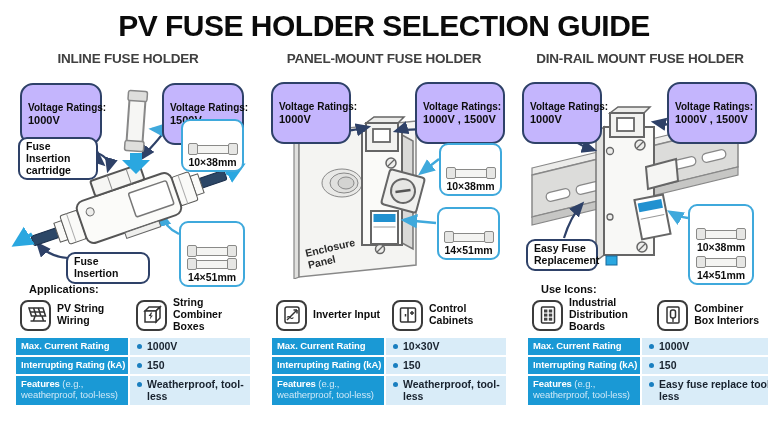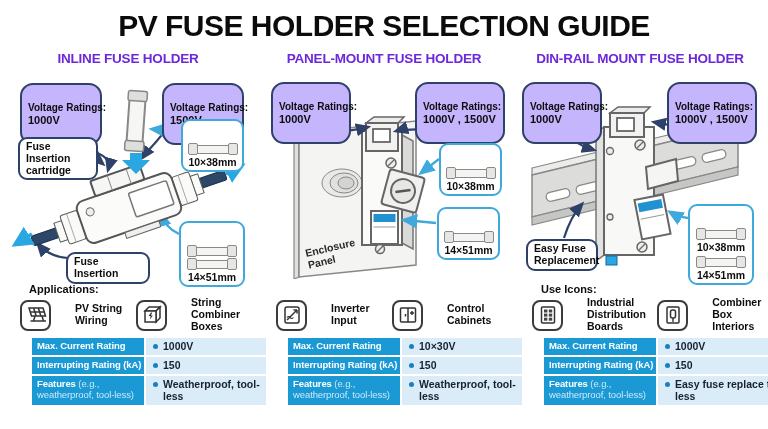--- a/index.html
+++ b/index.html
@@ -2,42 +2,42 @@
 <html><head>
 <meta charset="utf-8">
 <style>
   *{box-sizing:border-box;margin:0;padding:0}
   html,body{background:#fff}
   body{font-family:"Liberation Sans",sans-serif;color:#0d0d0d}
   .canvas{position:relative;width:768px;height:429px;background:#fff;overflow:hidden}
   .page-title{margin-top:9px;text-align:center;font-size:30px;font-weight:bold;letter-spacing:-.5px;color:#0b0b0b}
   .columns{display:flex;margin-top:2px}
   .column{width:256px;flex:0 0 auto}
-  .col-heading{margin-top:6px;height:17px;text-align:center;font-size:13.5px;font-weight:bold;letter-spacing:-.2px;color:#6d28d9}
+  .col-heading{margin-top:6px;height:17px;text-align:center;font-size:13.5px;font-weight:bold;letter-spacing:-.2px;color:#404040}
   .diagram{position:relative;height:208px;margin-top:3px}
   .dsvg{position:absolute;left:0;top:0}
   
   .callout{position:absolute;background:#c4b5fd;border:2.5px solid #2e4168;border-radius:13px;padding:17px 6px;line-height:1.15;z-index:2}
   .c-line1{font-size:10px;font-weight:bold;white-space:nowrap}
   .c-line2{font-size:11px;font-weight:bold;white-space:nowrap}
   .part-callout{position:absolute;background:#fff;border:2.5px solid #2e4168;border-radius:9px;padding:2px 6px;font-size:10.5px;font-weight:bold;line-height:1.12;z-index:2}
   .fuse-box{position:absolute;background:#fff;border:2.5px solid #3fa9dc;border-radius:9px;padding:21px 4px 2px;z-index:2}
   .fuse-glyph{display:flex;align-items:center;width:50px;margin:1px auto 0}
   .fuse-glyph .cap{width:10px;height:12px;background:#e6e6e4;border:1.5px solid #8a8a88;border-radius:2px;position:relative;z-index:1}
   .fuse-glyph .bar{flex:1;height:9px;background:#f4f4f2;border-top:1.5px solid #8a8a88;border-bottom:1.5px solid #8a8a88;margin:0 -1.5px}
   .fsize{font-size:10.5px;font-weight:bold;text-align:center;margin-top:1px;white-space:nowrap}
   .panel-label{position:absolute;font-size:10.5px;font-weight:bold;color:#2a2a2a;line-height:1.1;transform:rotate(-13deg);width:62px;z-index:2}
   
   .apps-heading{margin-top:4px;height:13px;padding-left:29px;font-size:11px;font-weight:bold}
   .apps-row{display:flex;align-items:center;height:38px;padding:0 4px 0 20px}
-  .app{display:flex;align-items:center;gap:24px;width:50%}
+  .app{display:flex;align-items:center;gap:6px;width:50%}
   .appicon{width:31px;height:31px;border:2px solid #3b3b3b;border-radius:8px;background:#fff;display:flex;align-items:center;justify-content:center;flex:0 0 auto}
   .app-label{font-size:10.5px;font-weight:bold;line-height:1.12}
   
-  .spec-table{display:grid;grid-template-columns:112px 1fr;gap:2px;margin:4px 12px 0 32px}
+  .spec-table{display:grid;grid-template-columns:112px 1fr;gap:2px;margin:4px 12px 0 16px}
   .cell{padding:2px 5px 3px}
   .lbl{background:#1a99d5;color:#fff;font-size:9.5px;font-weight:bold;letter-spacing:-.1px;white-space:nowrap;overflow:hidden}
   .lbl.wrap{white-space:normal;line-height:1.18}
   .lbl .suffix{font-weight:normal;color:#ddefFA;opacity:.92}
   .val{background:#d9ecf8;color:#18222e;font-size:10.5px;font-weight:bold;display:flex;gap:5px;line-height:1.15;padding-left:7px}
   .dot{width:5px;height:5px;border-radius:50%;background:#1a7fc0;margin-top:4px;flex:0 0 auto}
   
   .ln{stroke:#2e4168;stroke-width:2.2;fill:none}
   .lb{stroke:#3fa9dc;stroke-width:2.4;fill:none}
   .lc{stroke:#2aa7e0;stroke-width:3.5;fill:none}

